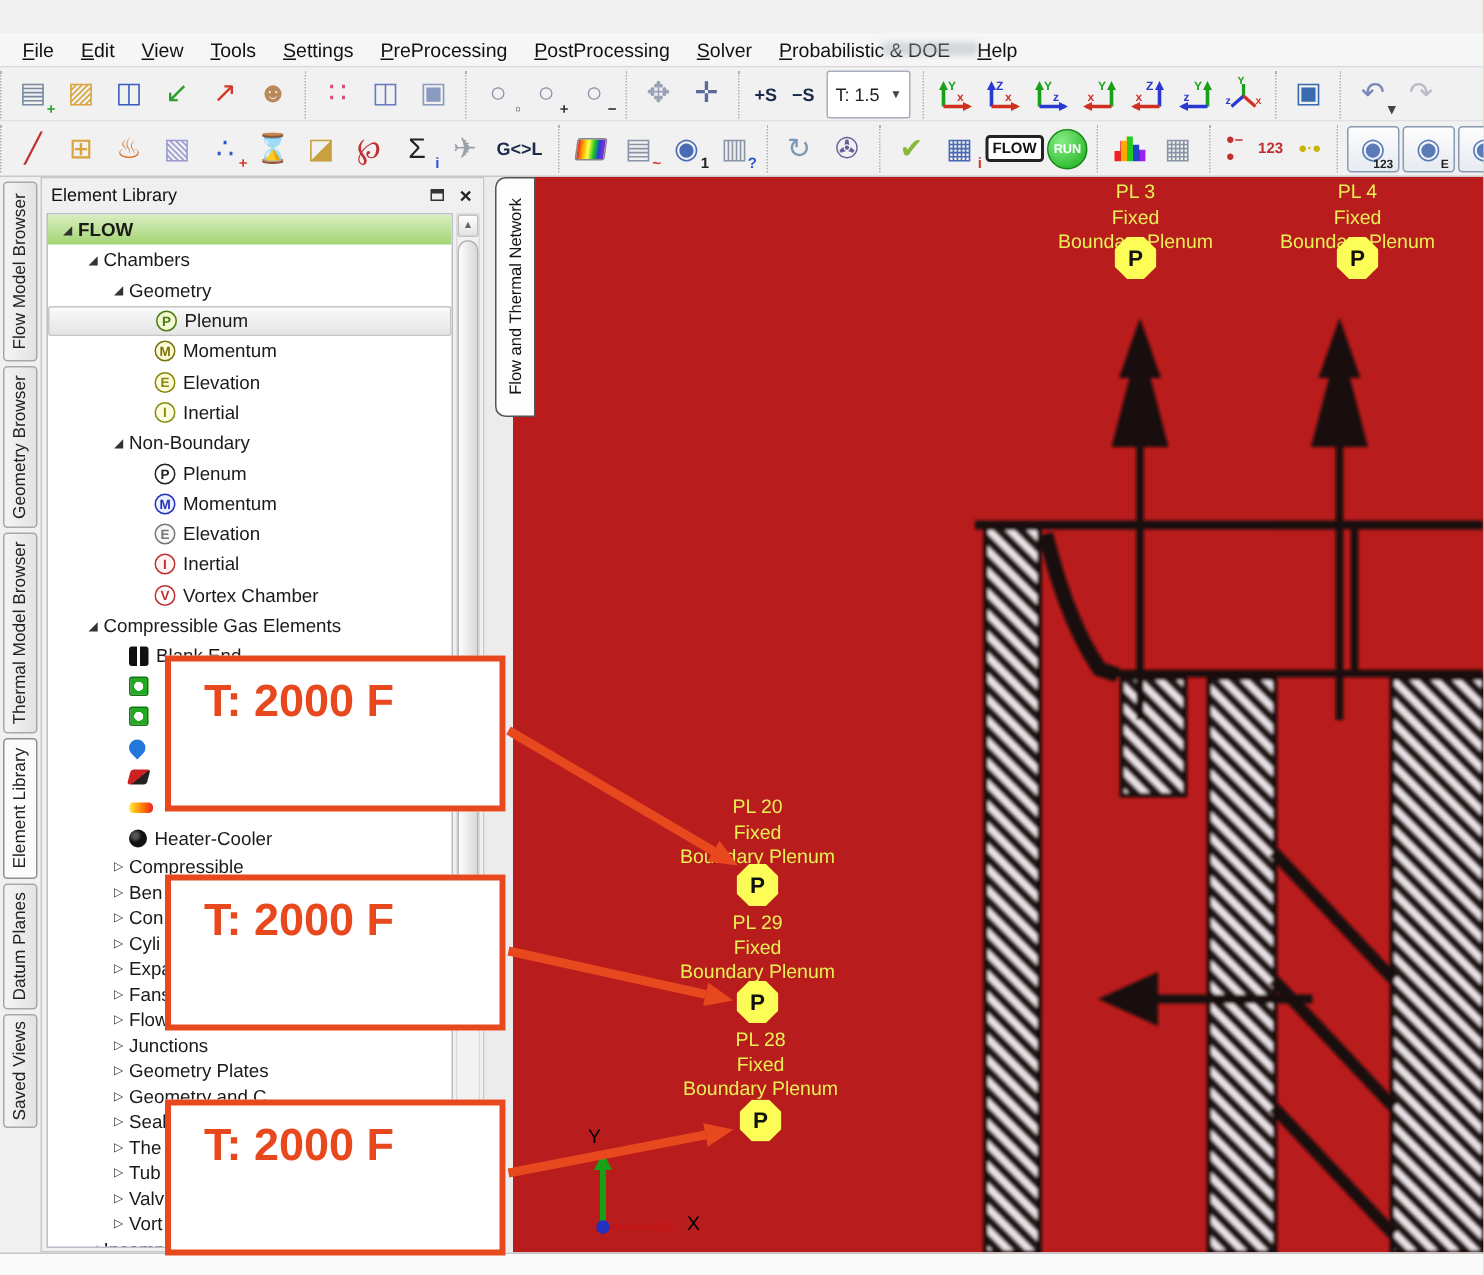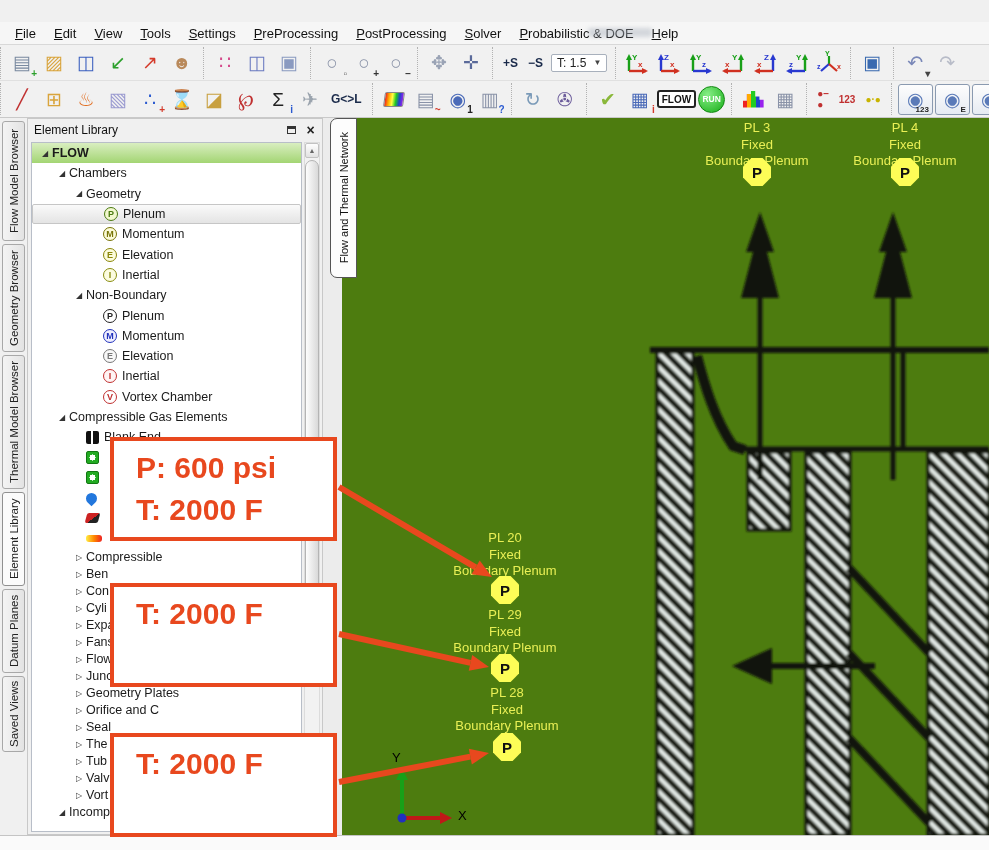--- a/index.html
+++ b/index.html
@@ -36,21 +36,21 @@
   .tbtn.txt { font-size:12px; font-weight:bold; color:#1a2a4a; width:auto; padding:0 4px; }
   .tbtn.boxed { border:2px solid #222; font-size:10px; font-weight:bold; color:#111;
     width:auto; height:18px; padding:0 3px; border-radius:3px; background:#fff; }
   .tbtn.runbtn { background:radial-gradient(circle at 35% 30%,#86ee86,#17ad17); color:#fff;
     border-radius:50%; width:27px; height:27px; font-size:8.5px; font-weight:bold; border:1px solid #118811; }
   .tbtn.framed { border:1px solid #8a9ab0; background:linear-gradient(#fdfdfd,#e6ebf2);
     width:35px; height:31px; border-radius:3px; }
   .tbtn.framed .sub { font-size:8px; right:3px; bottom:0; }
   .tbtn.tiny { font-size:10px; font-weight:bold; }
   .combo { display:inline-flex; align-items:center; border:1px solid #a8b0bc; background:#fff;
-    height:18px; padding:0 5px; font-size:12px; gap:7px; margin:0 3px; border-radius:2px; color:#222; }
+    height:32px; padding:0 5px; font-size:12px; gap:7px; margin:0 3px; border-radius:2px; color:#222; }
   .combo-arrow { font-size:8px; color:#444; }
   .cssico { display:inline-block; }
   .ico-rainbow { width:20px; height:15px; border:1px solid #888; border-radius:2px; transform:skewX(-8deg);
     background:linear-gradient(90deg,#e22,#fa0,#ff4,#2c2,#24c,#92e); }
   .ico-hist { width:21px; height:17px;
     background:linear-gradient(90deg,#e22 0 20%,#fa0 20% 40%,#2c2 40% 60%,#24c 60% 80%,#92e 80% 100%);
     clip-path:polygon(0 100%,0 60%,20% 60%,20% 20%,40% 20%,40% 0,60% 0,60% 35%,80% 35%,80% 55%,100% 55%,100% 100%); }
 
   
   .main { position:absolute; left:0; top:118px; width:989px; height:732px; background:#f0f0f0; }
@@ -530,20 +530,25 @@
           <div class="trow" style="height: 20.3px; padding-left: 40px;">
             <span class="exp spacer"></span>
             <span class="tico ic-nozzle"></span>
             <span class="tlabel"></span>
           </div>
           <div class="trow" style="height: 20.3px; padding-left: 40px;">
             <span class="exp spacer"></span>
             <span class="tico ic-gradientbar"></span>
             <span class="tlabel"></span>
           </div>
+          <div class="trow" style="height: 20.3px; padding-left: 40px;">
+            <span class="exp spacer"></span>
+            <span class="tico ic-heater"></span>
+            <span class="tlabel">Heater-Cooler</span>
+          </div>
           <div class="trow" style="height: 17px; padding-left: 40px;">
             <span class="exp">▷</span>
             <span class="tlabel">Compressible</span>
           </div>
           <div class="trow" style="height: 17px; padding-left: 40px;">
             <span class="exp">▷</span>
             <span class="tlabel">Ben</span>
           </div>
           <div class="trow" style="height: 17px; padding-left: 40px;">
             <span class="exp">▷</span>
@@ -568,21 +573,21 @@
           <div class="trow" style="height: 17px; padding-left: 40px;">
             <span class="exp">▷</span>
             <span class="tlabel">Junctions</span>
           </div>
           <div class="trow" style="height: 17px; padding-left: 40px;">
             <span class="exp">▷</span>
             <span class="tlabel">Geometry Plates</span>
           </div>
           <div class="trow" style="height: 17px; padding-left: 40px;">
             <span class="exp">▷</span>
-            <span class="tlabel">Orifice and C</span>
+            <span class="tlabel">Geometry and C</span>
           </div>
           <div class="trow" style="height: 17px; padding-left: 40px;">
             <span class="exp">▷</span>
             <span class="tlabel">Seal</span>
           </div>
           <div class="trow" style="height: 17px; padding-left: 40px;">
             <span class="exp">▷</span>
             <span class="tlabel">The</span>
           </div>
           <div class="trow" style="height: 17px; padding-left: 40px;">
@@ -604,21 +609,21 @@
         </div>
       <div class="vscroll">
         <div class="sb-up"></div>
         <div class="sb-thumb"></div>
         <div class="sb-down"></div>
       </div>
     </div>
 
     <div class="splitter"></div>
 
-    <div class="canvas" id="canvas" style="background: #4d7c0f;">
+    <div class="canvas" id="canvas" style="background: #b91c1c;">
 
       <svg class="schem" width="647" height="717" viewBox="0 0 647 717">
         <defs>
           <pattern id="hatch" width="10" height="10" patternTransform="rotate(-45)" patternUnits="userSpaceOnUse">
             <rect width="10" height="10" fill="#eef2f6"></rect>
             <rect width="5.5" height="10" fill="#131313"></rect>
           </pattern>
           <filter id="blurF" x="-5%" y="-5%" width="110%" height="110%">
             <feGaussianBlur stdDeviation="1.2"></feGaussianBlur>
           </filter>
@@ -689,21 +694,20 @@
         <span class="axis-label" style="left:86px;top:58px">X</span>
       </div>
     </div>
 
     <div class="nettab">
       <span>Flow and Thermal Network</span>
     </div>
 
     <div id="ann">
         <div class="annbox" style="left: 110px; top: 319px; width: 227px; height: 104px; border: 4px solid rgb(232, 72, 30); color: rgb(232, 72, 30);">
-          <div class="annline">P: 600 psi</div>
           <div class="annline">T: 2000 F</div>
         </div>
         <div class="annbox" style="left: 110px; top: 465px; width: 227px; height: 104px; border: 4px solid rgb(232, 72, 30); color: rgb(232, 72, 30);">
           <div class="annline">T: 2000 F</div>
         </div>
         <div class="annbox" style="left: 110px; top: 615px; width: 227px; height: 104px; border: 4px solid rgb(232, 72, 30); color: rgb(232, 72, 30);">
           <div class="annline">T: 2000 F</div>
         </div>
       </div>
     <svg id="arrows">

